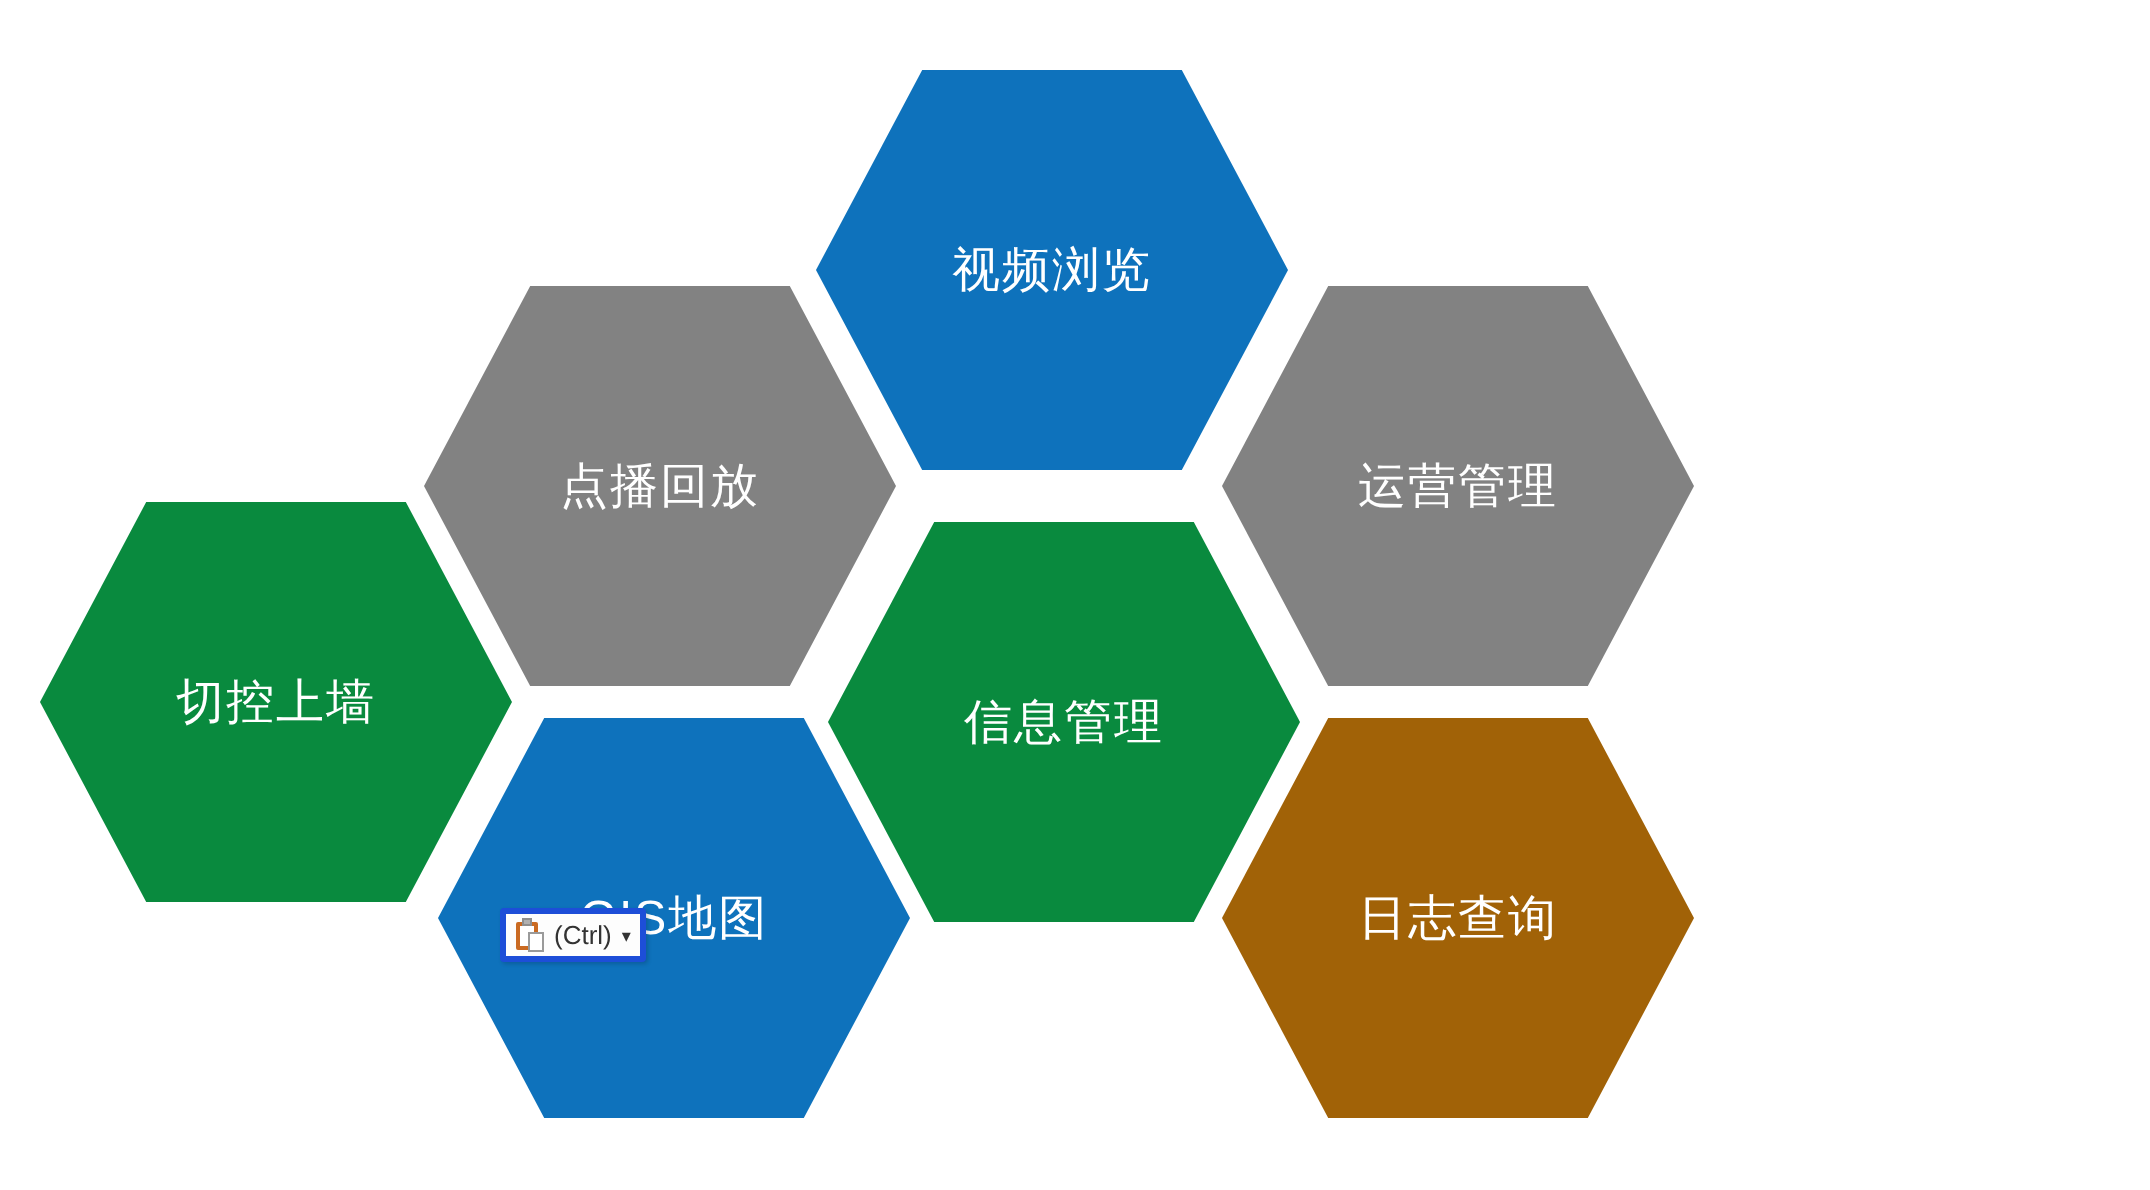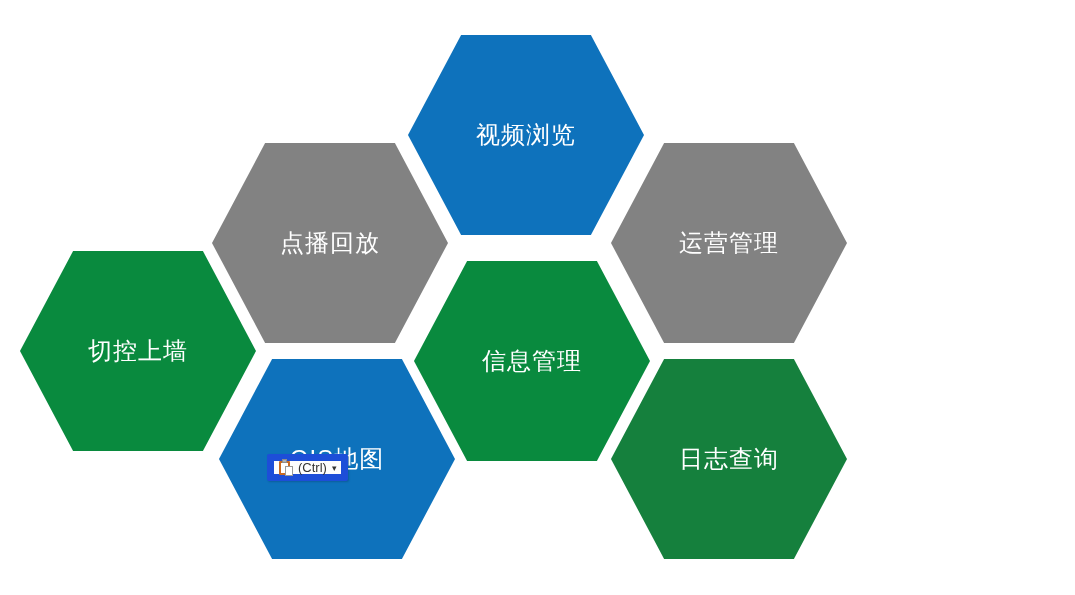--- a/index.html
+++ b/index.html
@@ -35,25 +35,25 @@
   .pos-2 { left: 611px; top: 143px; }  
   .pos-3 { left:  20px; top: 251px; }  
   .pos-4 { left: 414px; top: 261px; }  
   .pos-5 { left: 807px; top: 251px; }  
   .pos-6 { left: 219px; top: 359px; }  
   .pos-7 { left: 611px; top: 359px; }  
 
   
   .paste-btn {
     position: absolute;
-    left: 267px; top: 454px;
+    left: 250px; top: 454px;
     height: 27px;
     padding: 0 5px 0 5px;
     background: #fdfdfd;
-    border: 7px solid #1d4ed8;
+    border: 3px solid #1d4ed8;
     border-radius: 2px;
     box-shadow: 1px 1px 2px rgba(0,0,0,0.18);
     display: flex;
     align-items: center;
     gap: 5px;
     z-index: 10;
     cursor: pointer;
   }
   .clip-icon { position: relative; width: 14px; height: 17px; flex: 0 0 auto; }
   .clip-board {
@@ -110,21 +110,21 @@
 
   <div class="hex pos-4" style="background: rgb(9, 138, 62);">
     <span class="hex-label" style="color: rgb(255, 255, 255);">信息管理</span>
   </div>
 
 
   <div class="hex pos-6" style="background: rgb(14, 114, 188);">
     <span class="hex-label" style="color: rgb(255, 255, 255);">GIS地图</span>
   </div>
 
-  <div class="hex pos-7" style="background: #15803d;">
+  <div class="hex pos-7" style="background: #a16207;">
     <span class="hex-label" style="color: rgb(255, 255, 255);">日志查询</span>
   </div>
 
   <div class="paste-btn">
     <span class="clip-icon">
       <span class="clip-board"></span>
       <span class="clip-clip"></span>
       <span class="clip-page"></span>
     </span>
     <span class="paste-label">(Ctrl)</span>

